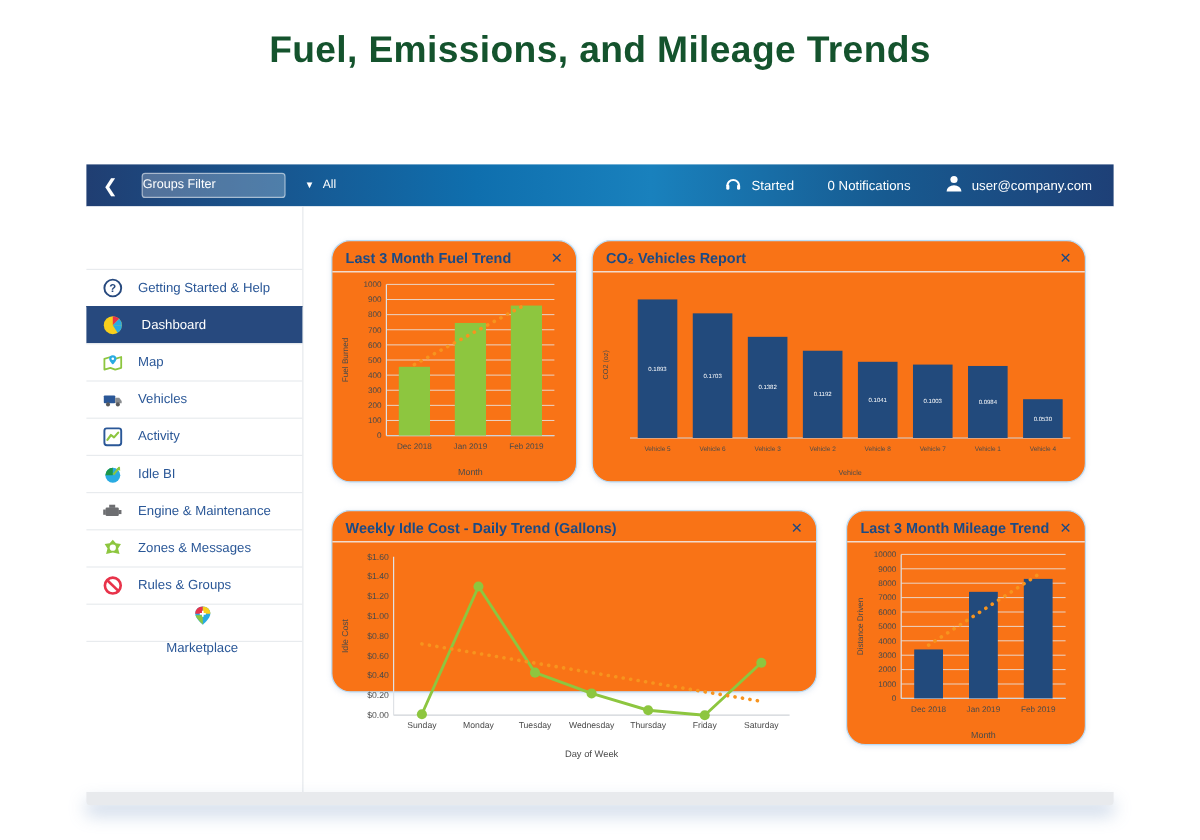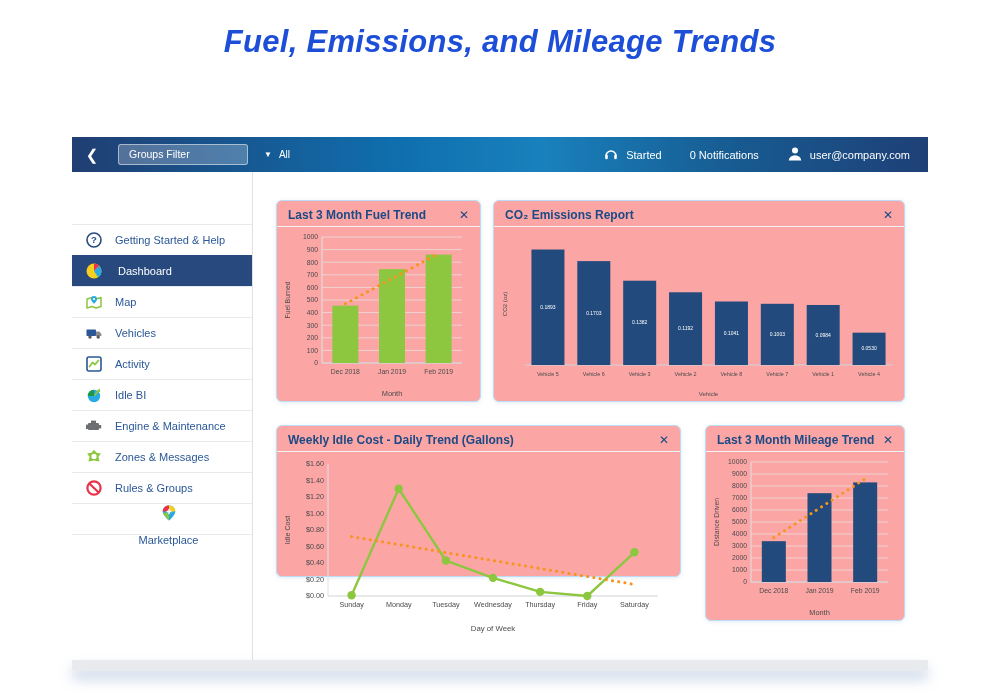--- a/index.html
+++ b/index.html
@@ -2,38 +2,38 @@
 <html><head>
 <meta charset="utf-8">
 <style>
   html,body{margin:0;padding:0;}
   body{
     width:1000px;height:700px;background:#ffffff;position:relative;overflow:hidden;
     font-family:"Liberation Sans","DejaVu Sans",sans-serif;
   }
   #page-title{
     position:absolute;top:24px;left:0;right:0;margin:0;text-align:center;
-    font-size:31px;font-weight:700;color:#1d4ed8;letter-spacing:.3px;font-style:italic;
+    font-size:31px;font-weight:700;color:#14532d;letter-spacing:.3px;
   }
   #dashboard{
     position:absolute;left:72px;top:137px;width:856px;height:523px;background:#fff;
   }
   #bottom-strip{
     position:absolute;left:72px;top:660px;width:856px;height:11px;background:#e8eaed;
     border-radius:0 0 3px 3px;box-shadow:0 8px 14px rgba(130,160,200,.45);
   }
   
   #topbar{
     position:absolute;left:0;top:0;width:100%;height:35px;
     background:linear-gradient(90deg,#203e72 0%,#0f6fae 38%,#1981bd 55%,#175a90 78%,#1e4077 100%);
     display:flex;align-items:center;color:#fff;font-size:11px;
   }
   #back-button{width:40px;text-align:center;font-size:15px;font-weight:700;cursor:pointer;}
   #groups-filter{
-    width:118px;height:19px;line-height:19px;margin-left:6px;padding-left:10px;
+    width:118px;height:19px;line-height:19px;margin-left:6px;
     background:rgba(255,255,255,.24);border:1px solid rgba(255,255,255,.5);
     border-radius:3px;font-size:10.5px;color:#fff;cursor:text;
   }
   #group-caret{margin-left:16px;font-size:8px;cursor:pointer;}
   #group-selected{margin-left:7px;font-size:10px;cursor:pointer;}
   #topbar-right{margin-left:auto;display:flex;align-items:center;gap:28px;margin-right:18px;}
   .tb-group{display:flex;align-items:center;gap:7px;cursor:pointer;}
   
   #sidebar{
     position:absolute;left:0;top:35px;width:180px;bottom:0;background:#fff;
@@ -44,21 +44,21 @@
     height:30px;display:flex;align-items:center;gap:12px;padding-left:13px;
     border-top:1px solid #e8ebee;font-size:11px;color:#2a5797;cursor:pointer;
   }
   .side-item:last-child{border-bottom:1px solid #e8ebee;flex-direction:column;}
   .side-item.active{background:#27497e;color:#fff;border-top-color:#27497e;gap:15px;}
   .side-icon{width:18px;height:18px;flex:0 0 18px;display:inline-flex;}
   .side-icon svg{width:18px;height:18px;}
   
   #main{position:absolute;left:181px;top:35px;right:0;bottom:0;background:#fff;}
   .panel{
-    position:absolute;background:#fca5a5;border:1px solid #badcf5;border-radius:6px;
+    position:absolute;background:#f97316;border:1px solid #badcf5;border-radius:16px;
     box-shadow:0 1px 4px rgba(150,180,210,.25);box-sizing:border-box;
   }
   .panel-header{
     display:flex;justify-content:space-between;align-items:center;
     padding:7px 11px 4px 11px;border-bottom:1px solid #f0f4f9;
   }
   .panel-title{font-size:12px;font-weight:700;color:#1b4a85;}
   .panel-close{font-size:12px;font-weight:700;color:#1b4a85;cursor:pointer;line-height:1;}
   .panel-body{padding:2px 4px 0 4px;}
   .panel-body svg{display:block;font-family:"Liberation Sans","DejaVu Sans",sans-serif;}
@@ -251,21 +251,21 @@
             <text x="64.33333333333333" y="145" font-size="6.8" fill="#4a4a4a" text-anchor="middle">Dec 2018</text>
             <text x="111" y="145" font-size="6.8" fill="#4a4a4a" text-anchor="middle">Jan 2019</text>
             <text x="157.66666666666666" y="145" font-size="6.8" fill="#4a4a4a" text-anchor="middle">Feb 2019</text>
             <text x="111" y="167" font-size="7.3999999999999995" fill="#4a4a4a" text-anchor="middle">Month</text>
             <text x="9" y="71" font-size="6.8" fill="#4a4a4a" text-anchor="middle" transform="rotate(-90 9 71)">Fuel Burned</text>
           </svg>
         </div>
       </div>
       <div class="panel" id="panel-1">
         <div class="panel-header">
-          <span class="panel-title">CO₂ Emissions Report</span>
+          <span class="panel-title">CO₂ Vehicles Report</span>
           <span class="panel-close">✕</span>
         </div>
         <div class="panel-body">
           <svg width="400" height="170" viewBox="0 0 400 170">
             <line x1="27" y1="136" x2="394" y2="136" stroke="#cfd3d8" stroke-width="1"></line>
             <rect x="33.4375" y="20.527000000000015" width="33" height="115.47299999999998" fill="#224a7c"></rect>
             <text x="49.9375" y="79.8635" font-size="5" fill="#ffffff" text-anchor="middle">0.1893</text>
             <rect x="79.3125" y="32.11699999999999" width="33" height="103.88300000000001" fill="#224a7c"></rect>
             <text x="95.8125" y="85.65849999999999" font-size="5" fill="#ffffff" text-anchor="middle">0.1703</text>
             <rect x="125.1875" y="51.69800000000001" width="33" height="84.30199999999999" fill="#224a7c"></rect>

